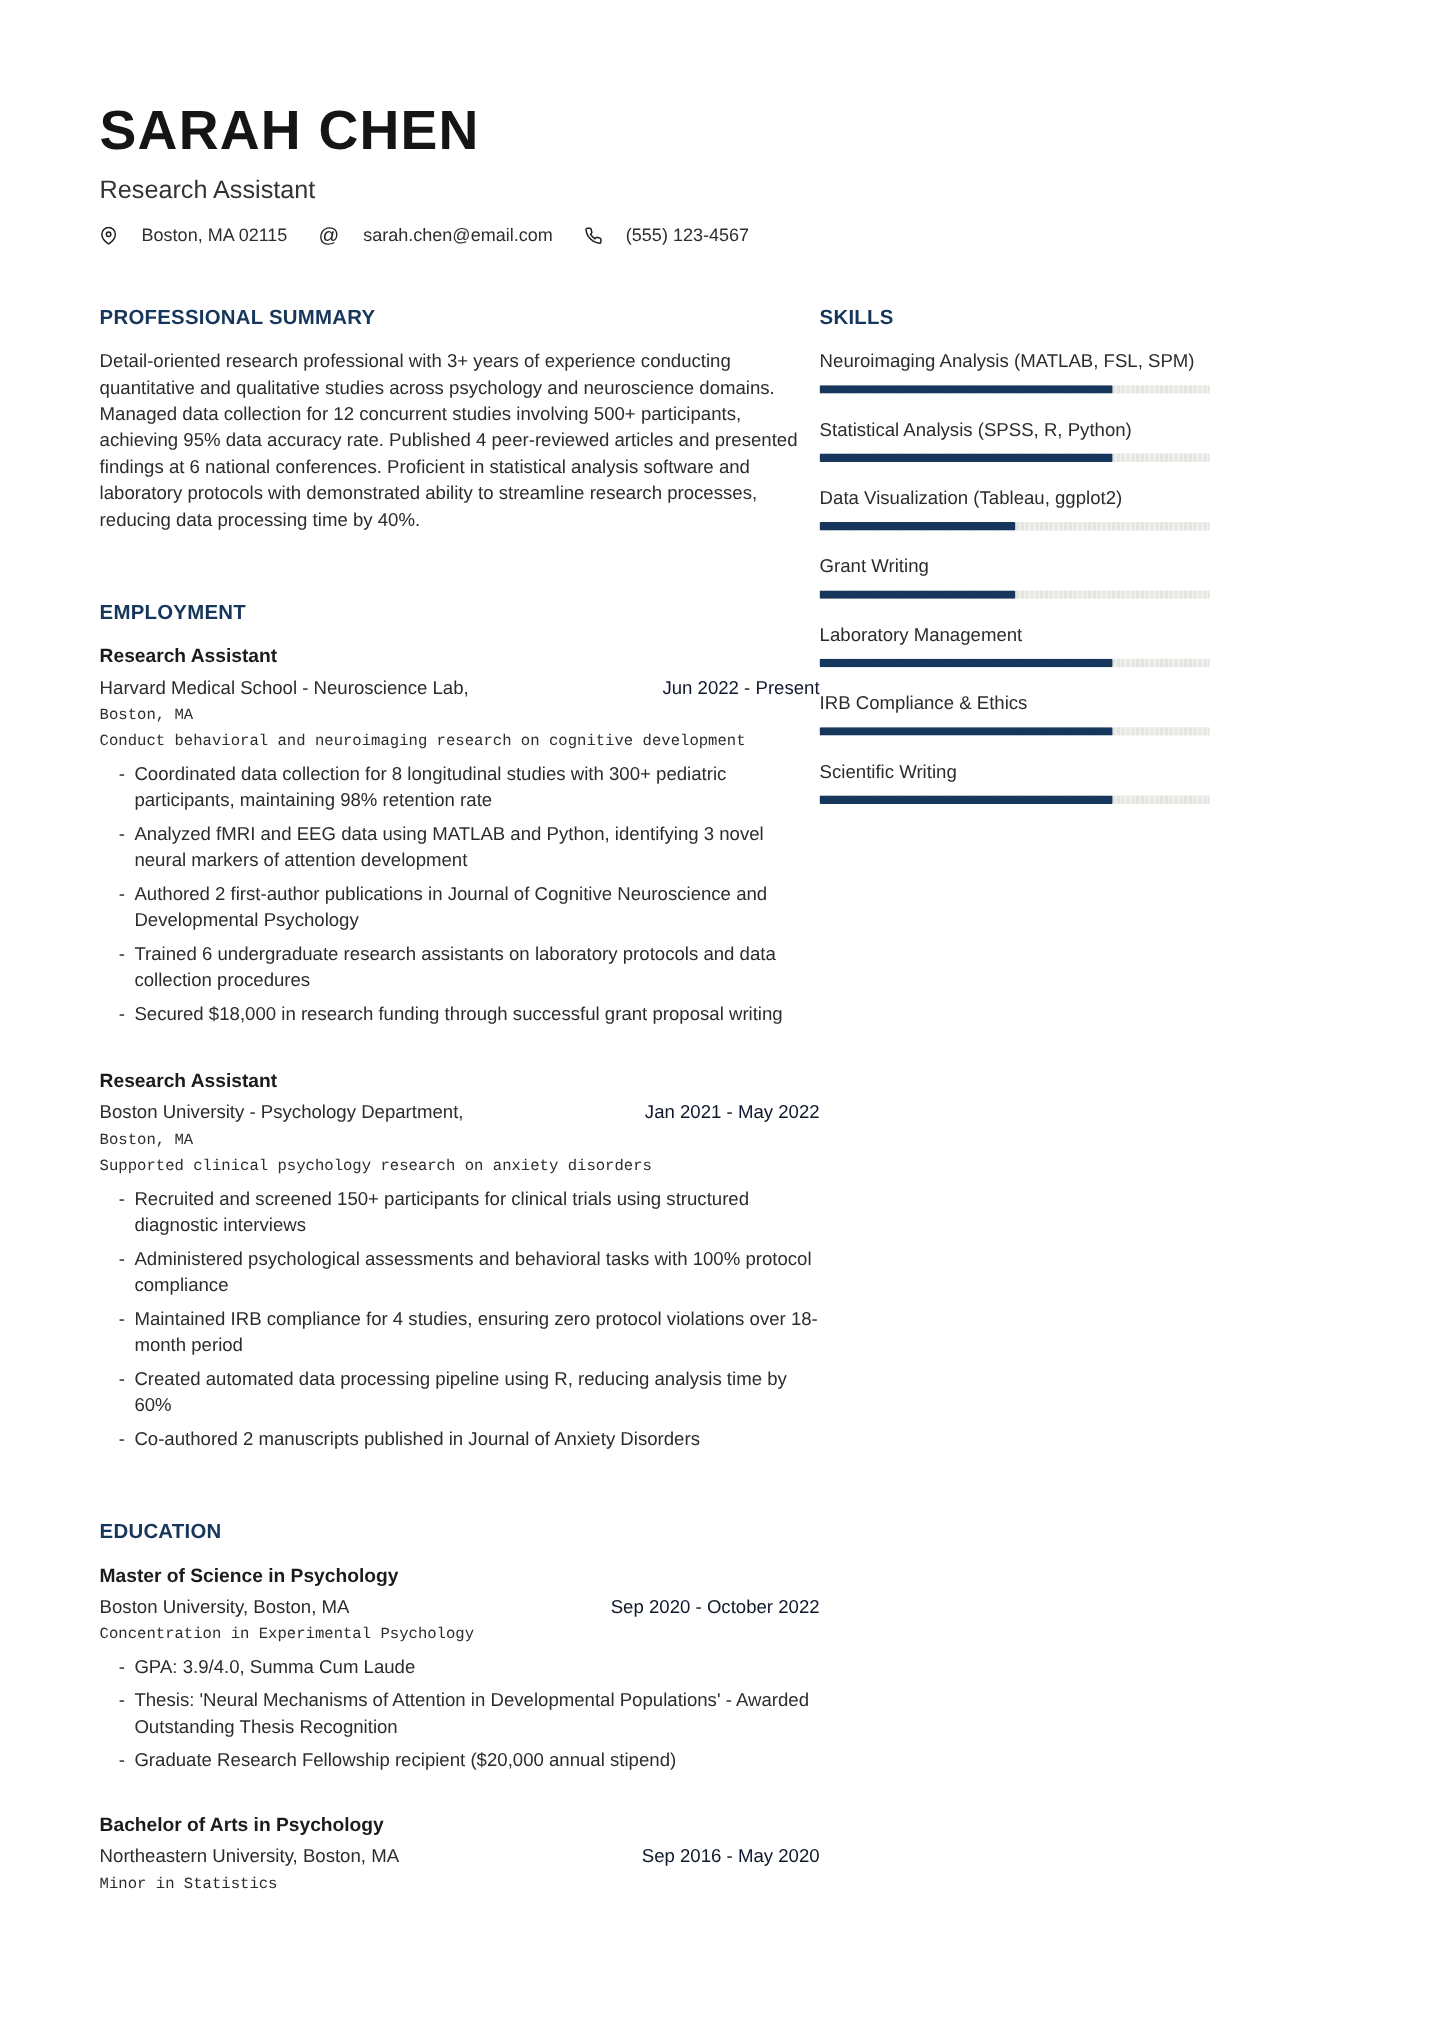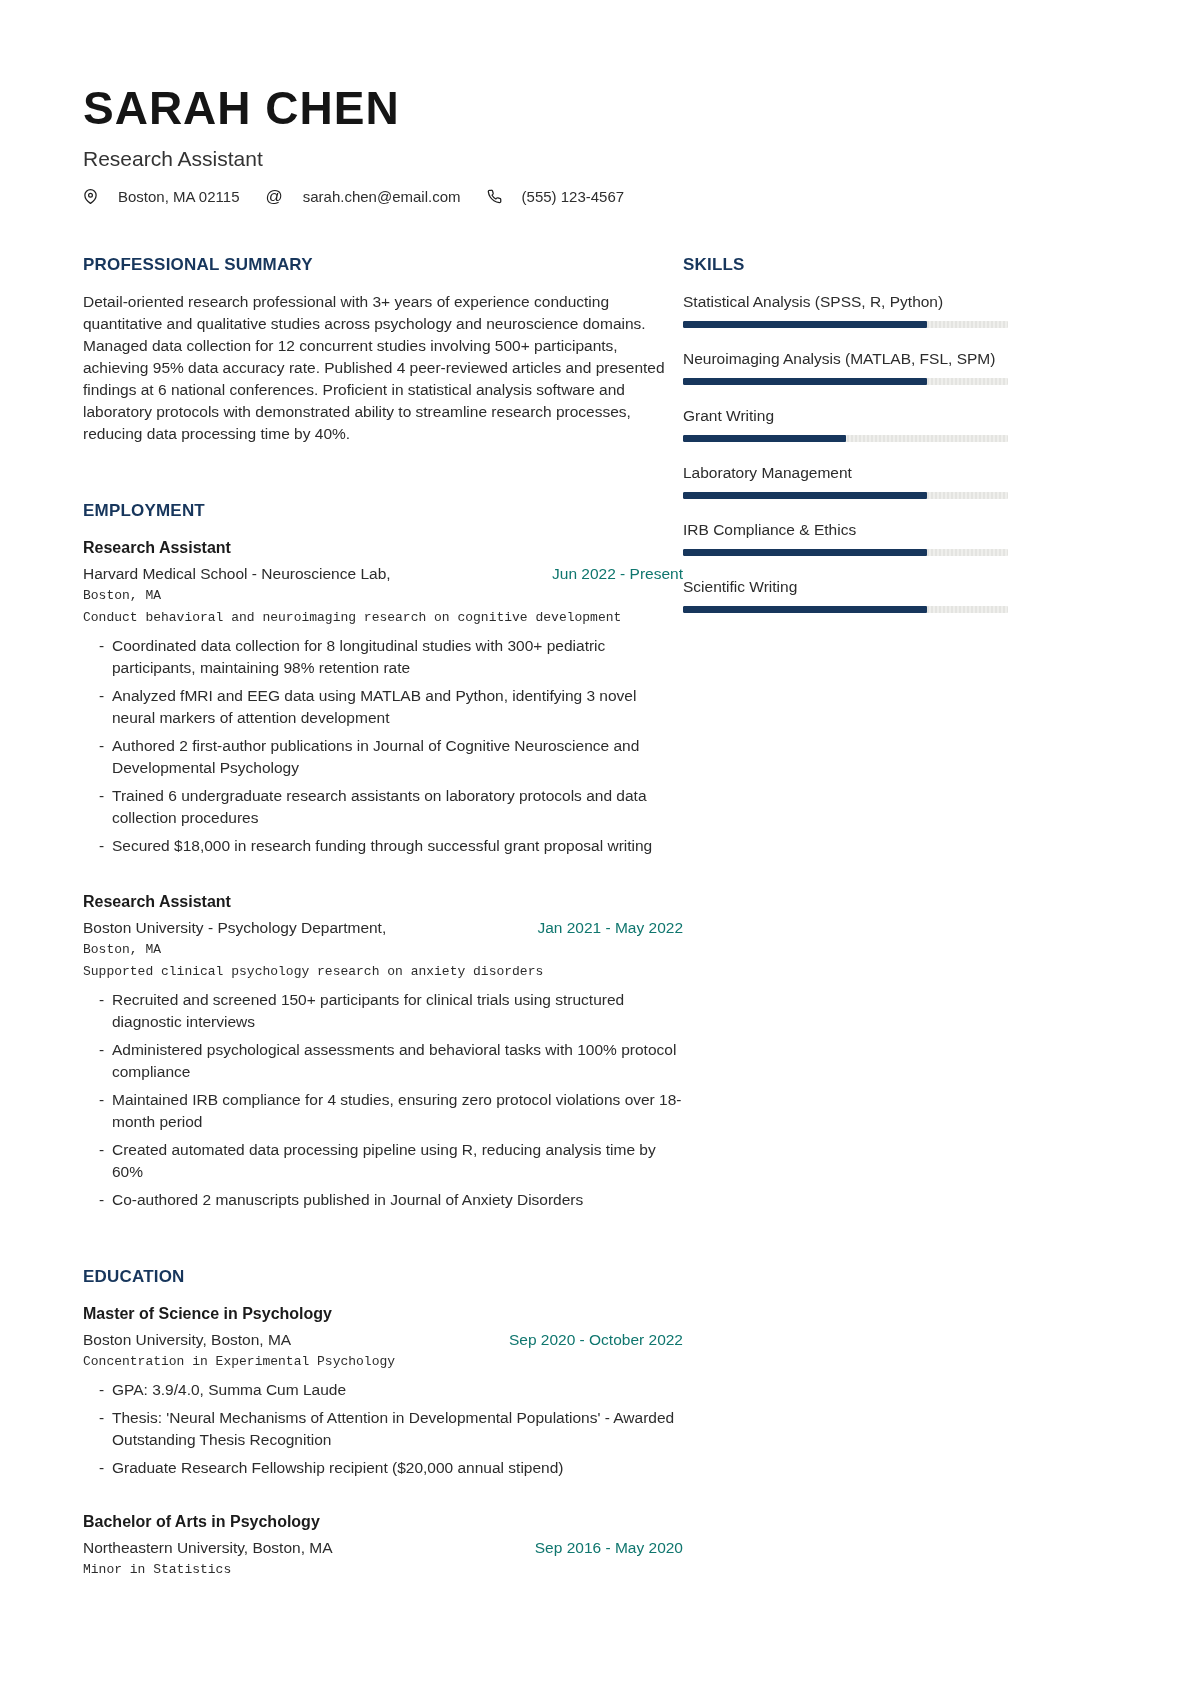--- a/index.html
+++ b/index.html
@@ -36,21 +36,21 @@
 
   
   .section-employment { margin-top: 56px; }
   .section-education { margin-top: 56px; }
 
   .job { margin-top: 16px; }
   .job + .job { margin-top: 34px; }
   .job-title, .degree-title { font-size: 16px; font-weight: 700; color: #1b1b1b; line-height: 22px; margin-bottom: 4px; }
   .head-row { display: flex; justify-content: space-between; align-items: baseline; font-size: 15.5px; line-height: 22px; }
   .org { color: #2c2c2c; }
-  .dates { white-space: nowrap; color: #0f766e; margin-left: 20px; }
+  .dates { white-space: nowrap; color: #0f172a; margin-left: 20px; }
   .org-location, .degree-detail, .job-desc { font-size: 13px; line-height: 22px; color: #2c2c2c; font-family: Liberation Mono, monospace; }
 
   ul.bullets { list-style: none; margin: 3px 0 0 0; padding: 0; }
   ul.bullets li {
     position: relative; padding-left: 29px;
     margin-top: 6px; font-size: 15.5px; line-height: 22px; color: #2c2c2c;
   }
   ul.bullets li::before { content: "-"; position: absolute; left: 16px; }
 
   .degree { margin-top: 16px; }
@@ -172,29 +172,35 @@
           <div class="degree-detail">Minor in Statistics</div>
         </div>
       </section>
 
     </div>
 
     <div class="side-col">
       <h2 class="section-heading">SKILLS</h2>
 
       <div class="skill">
+        <div class="skill-label">Neuroimaging Analysis (MATLAB, FSL, SPM)</div>
+        <div class="skill-track">
+          <div class="skill-fill" style="width: 75%;"></div>
+        </div>
+      </div>
+      <div class="skill">
         <div class="skill-label">Statistical Analysis (SPSS, R, Python)</div>
         <div class="skill-track">
           <div class="skill-fill" style="width: 75%;"></div>
         </div>
       </div>
       <div class="skill">
-        <div class="skill-label">Neuroimaging Analysis (MATLAB, FSL, SPM)</div>
-        <div class="skill-track">
-          <div class="skill-fill" style="width: 75%;"></div>
+        <div class="skill-label">Data Visualization (Tableau, ggplot2)</div>
+        <div class="skill-track">
+          <div class="skill-fill" style="width: 50%;"></div>
         </div>
       </div>
       <div class="skill">
         <div class="skill-label">Grant Writing</div>
         <div class="skill-track">
           <div class="skill-fill" style="width: 50%;"></div>
         </div>
       </div>
       <div class="skill">
         <div class="skill-label">Laboratory Management</div>

